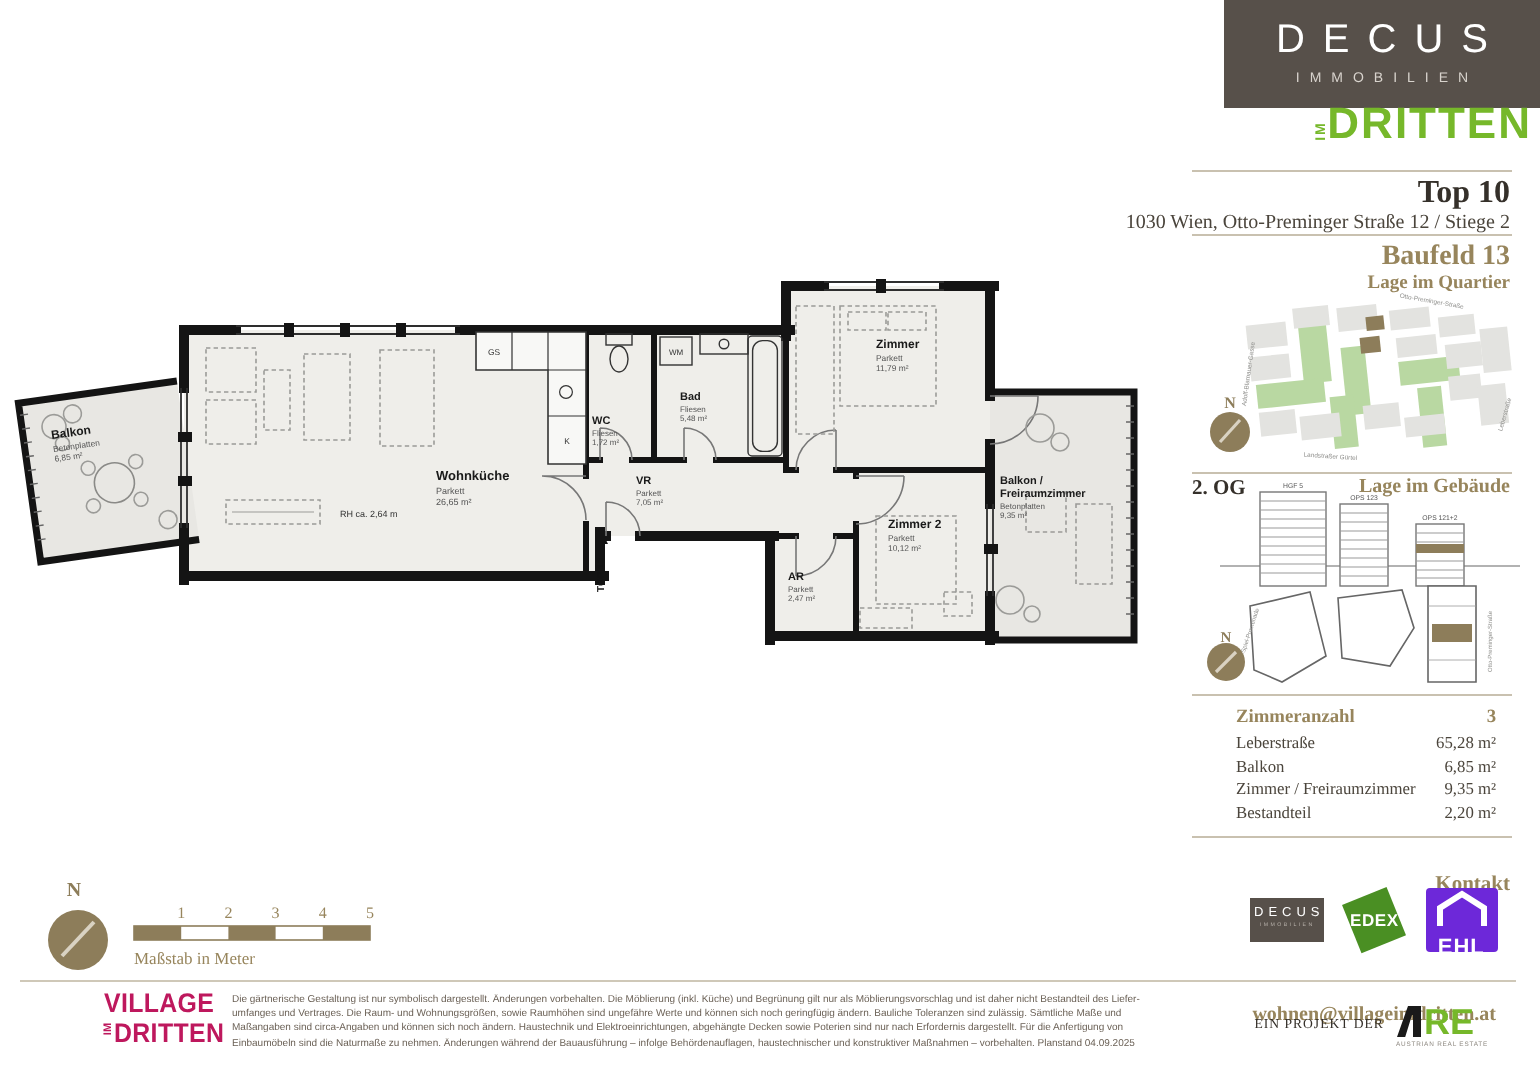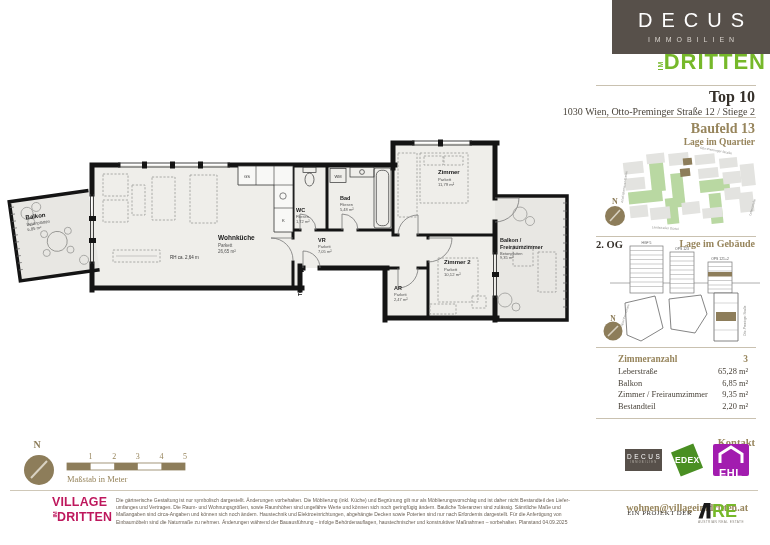--- a/index.html
+++ b/index.html
@@ -31,21 +31,21 @@
   .table .hd{color:#97855c;font-weight:bold;font-size:9.4px;line-height:13px;}
   .kontakt{right:15px;top:426px;font-size:10.5px;font-weight:bold;margin-top:11px;}
   .logo-row{left:625px;top:444px;width:122px;display:flex;align-items:center;gap:9px;}
   .lg-decus{width:44px;height:22px;background:#57504a;text-align:center;font-family:"Liberation Sans",sans-serif;}
   .lg-decus .a{color:#fff;font-size:6.5px;letter-spacing:2.5px;padding-left:2px;margin-top:4px;}
   .lg-decus .b{color:#b9b3ac;font-size:2.6px;letter-spacing:1.2px;margin-top:1px;}
   .lg-edex{width:26px;height:26px;background:#4a8f23;transform:rotate(-22deg);display:flex;
            align-items:center;justify-content:center;margin:0 4px;}
   .lg-edex span{transform:rotate(22deg);color:#fff;font-family:"Liberation Sans",sans-serif;
                 font-weight:bold;font-size:8.5px;letter-spacing:0.3px;}
-  .lg-ehl{width:36px;height:32px;background:#a21caf;border-radius:2px;text-align:center;}
+  .lg-ehl{width:36px;height:32px;background:#6d28d9;border-radius:2px;text-align:center;}
   .lg-ehl .h-txt{color:#fff;font-family:"Liberation Sans",sans-serif;font-weight:bold;font-size:11px;
                  line-height:10px;letter-spacing:0.5px;}
   .email{right:22px;top:502px;font-size:10px;font-weight:bold;}
   .project{right:26px;top:502px;display:flex;align-items:flex-start;gap:6px;}
   .project .pre{font-size:6.8px;letter-spacing:0.5px;color:#35302a;margin-top:7px;}
   .are{display:flex;flex-direction:column;align-items:flex-start;}
   .are-mark{display:flex;align-items:flex-end;}
   .are-re{color:#76b82a;font-family:"Liberation Sans",sans-serif;font-weight:bold;font-size:18px;line-height:16px;}
   .are-sub{font-size:3.2px;color:#8f8a82;font-family:"Liberation Sans",sans-serif;letter-spacing:0.4px;margin-top:1px;}
   

